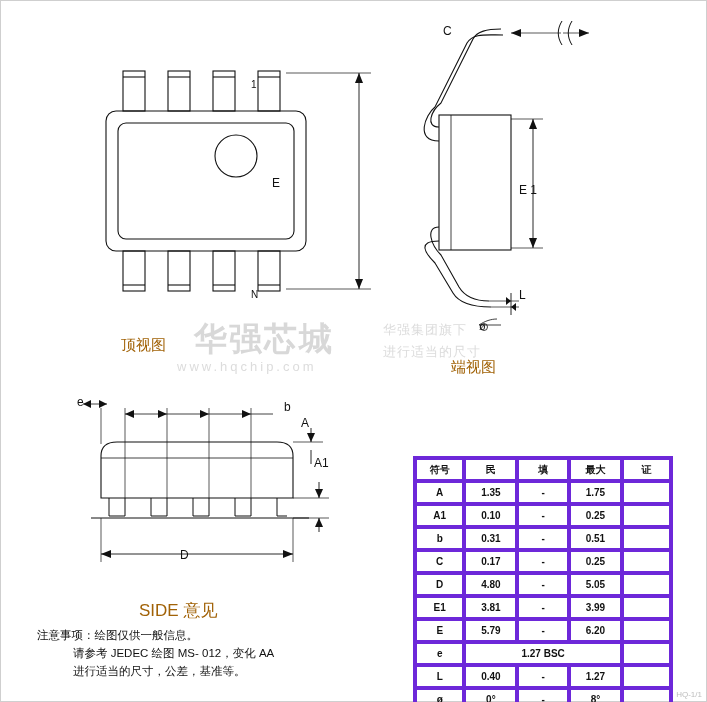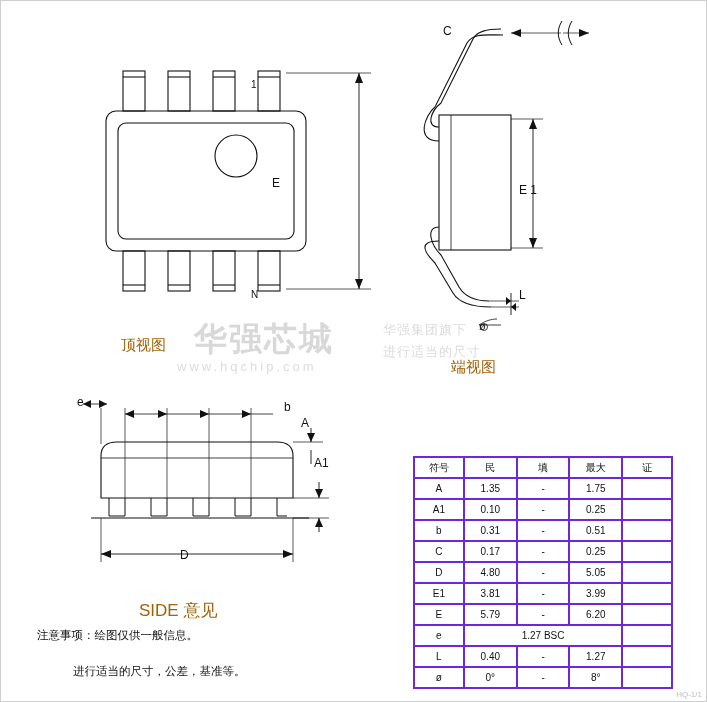--- a/index.html
+++ b/index.html
@@ -69,25 +69,25 @@
     position:absolute;left:412px;top:417px;width:260px;
     text-align:center;font-size:11px;color:#111;line-height:15px;
   }
   table.dims{
     border-collapse:collapse;
     width:260px;
     font-size:10px;
     color:#111;
   }
   table.dims th, table.dims td{
-    border:2px solid #6d28d9;
+    border:4px solid #6d28d9;
     height:19px;
     text-align:center;
     padding:0;
-    font-weight:normal;
+    font-weight:bold;
   }
   table.dims th{font-size:10px;}
   table.dims td.sym{width:50px;}
   table.dims td.v{width:53px;text-align:center;}
   table.dims td.last{width:50px;}
   .corner{
     position:absolute;right:4px;bottom:2px;
     font-size:8px;color:#bdbdbd;
   }
 </style>
@@ -243,20 +243,21 @@
     </svg>
   </div>
   <div class="lbl" style="left:76px;top:394px;font-size:12px;">e</div>
   <div class="lbl" style="left:283px;top:399px;font-size:12px;">b</div>
   <div class="lbl" style="left:300px;top:415px;font-size:12px;">A</div>
   <div class="lbl" style="left:313px;top:455px;font-size:12px;">A1</div>
   <div class="lbl" style="left:179px;top:547px;font-size:12px;">D</div>
   <div class="cap" style="left:138px;top:598px;font-size:17px;">SIDE 意见</div>
 
   <div class="note" style="left:36px;top:625px;">注意事项：绘图仅供一般信息。</div>
+  <div class="note" style="left:72px;top:643px;">请参考 JEDEC 绘图 MS- 012，变化 AA</div>
   <div class="note" style="left:72px;top:661px;">进行适当的尺寸，公差，基准等。</div>
 
   <div class="wm">
     <div class="wbig">华强芯城</div>
     <div class="wsub">www.hqchip.com</div>
     <div class="wr1">华强集团旗下</div>
     <div class="wr2">进行适当的尺寸</div>
   </div>
 
   <div class="tbl-wrap">

